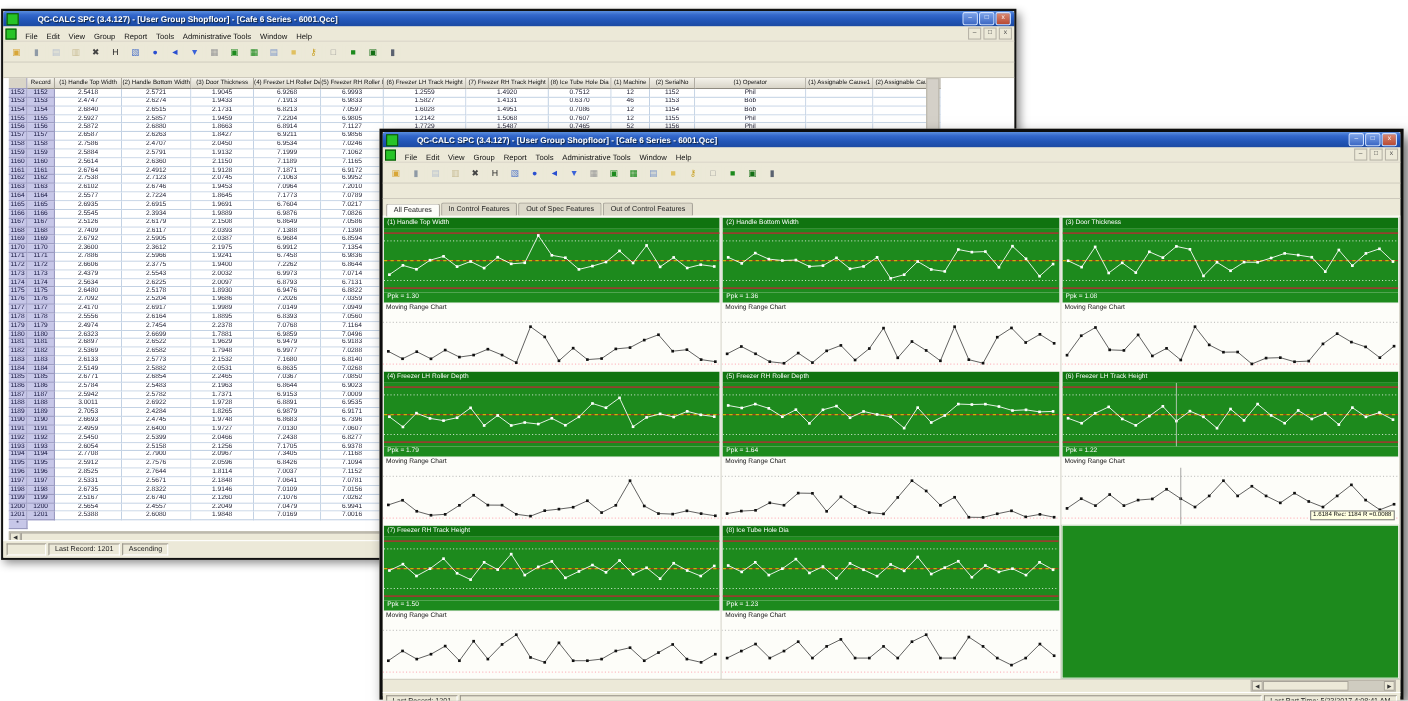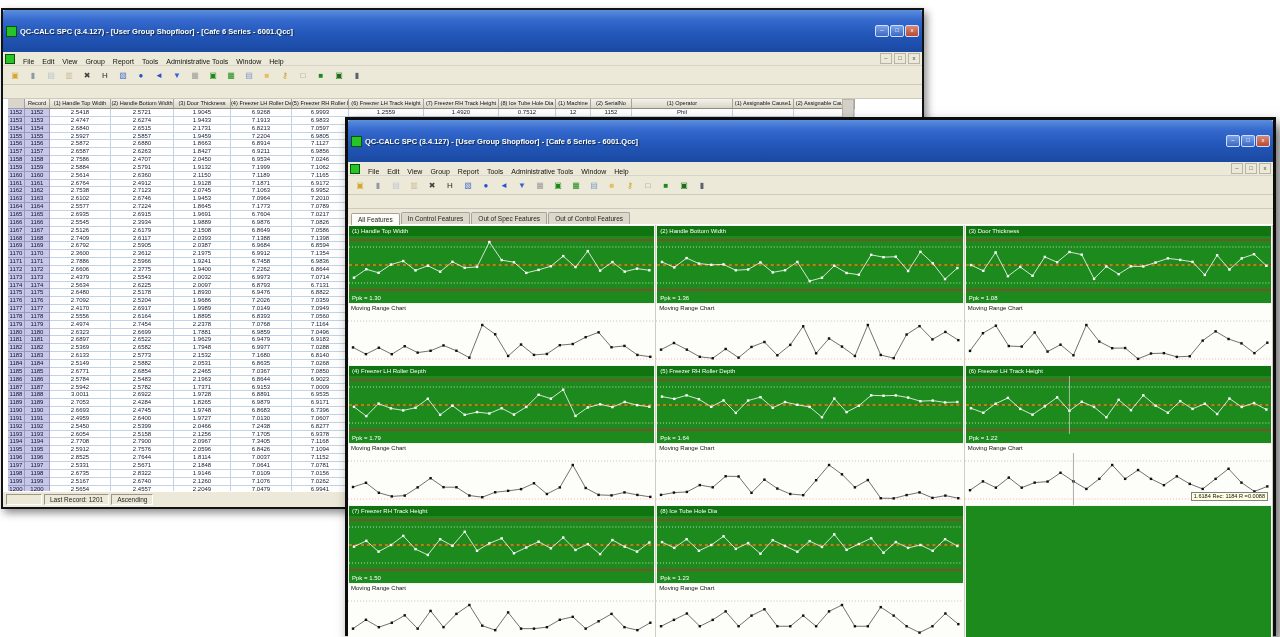--- a/index.html
+++ b/index.html
@@ -3,21 +3,21 @@
 <meta charset="utf-8">
 <style>
   html,body{margin:0;padding:0;background:#fff;}
   #canvas{position:relative;width:1280px;height:637px;background:#fff;overflow:hidden;
           font-family:"Liberation Sans",sans-serif;-webkit-font-smoothing:none;}
   .win{position:absolute;background:#ece9d8;display:flex;flex-direction:column;}
   #back-win{left:1px;top:8px;width:919px;height:497px;border:2px solid #121212;
             box-shadow:3px 4px 8px rgba(0,0,0,.45);z-index:1;}
   #front-win{left:345px;top:117px;width:925px;height:513px;border:3px solid #0d0d0d;
              box-shadow:5px 7px 12px rgba(0,0,0,.6);z-index:2;}
-  .titlebar{height:14px;flex:0 0 14px;display:flex;align-items:center;padding:14px 3px;gap:3px;
+  .titlebar{height:14px;flex:0 0 14px;display:flex;align-items:center;padding:0 3px;gap:17px;
             background:linear-gradient(180deg,#5a8ede 0%,#3468cc 25%,#2256b8 60%,#1b49a2 100%);
             border-radius:2px 2px 0 0;}
   .titlebar .wicon{width:9px;height:9px;background:#27c427;border:1px solid #0a520a;flex:0 0 9px;}
   .titlebar .ttext{color:#fff;font-size:7.5px;font-weight:bold;white-space:nowrap;overflow:hidden;
                    text-shadow:1px 1px 1px #123;flex:1;}
   .winbtns{display:flex;gap:1px;}
   .wbtn{width:12px;height:10px;font-size:6px;line-height:9px;text-align:center;color:#fff;
         background:linear-gradient(180deg,#7da3e8,#3c68c4);border:1px solid #cfe0ff;border-radius:2px;}
   .wbtn.close{background:linear-gradient(180deg,#d98a74,#b84a34);}
   .menubar{height:13px;flex:0 0 13px;display:flex;align-items:center;gap:0;background:#ece9d8;

